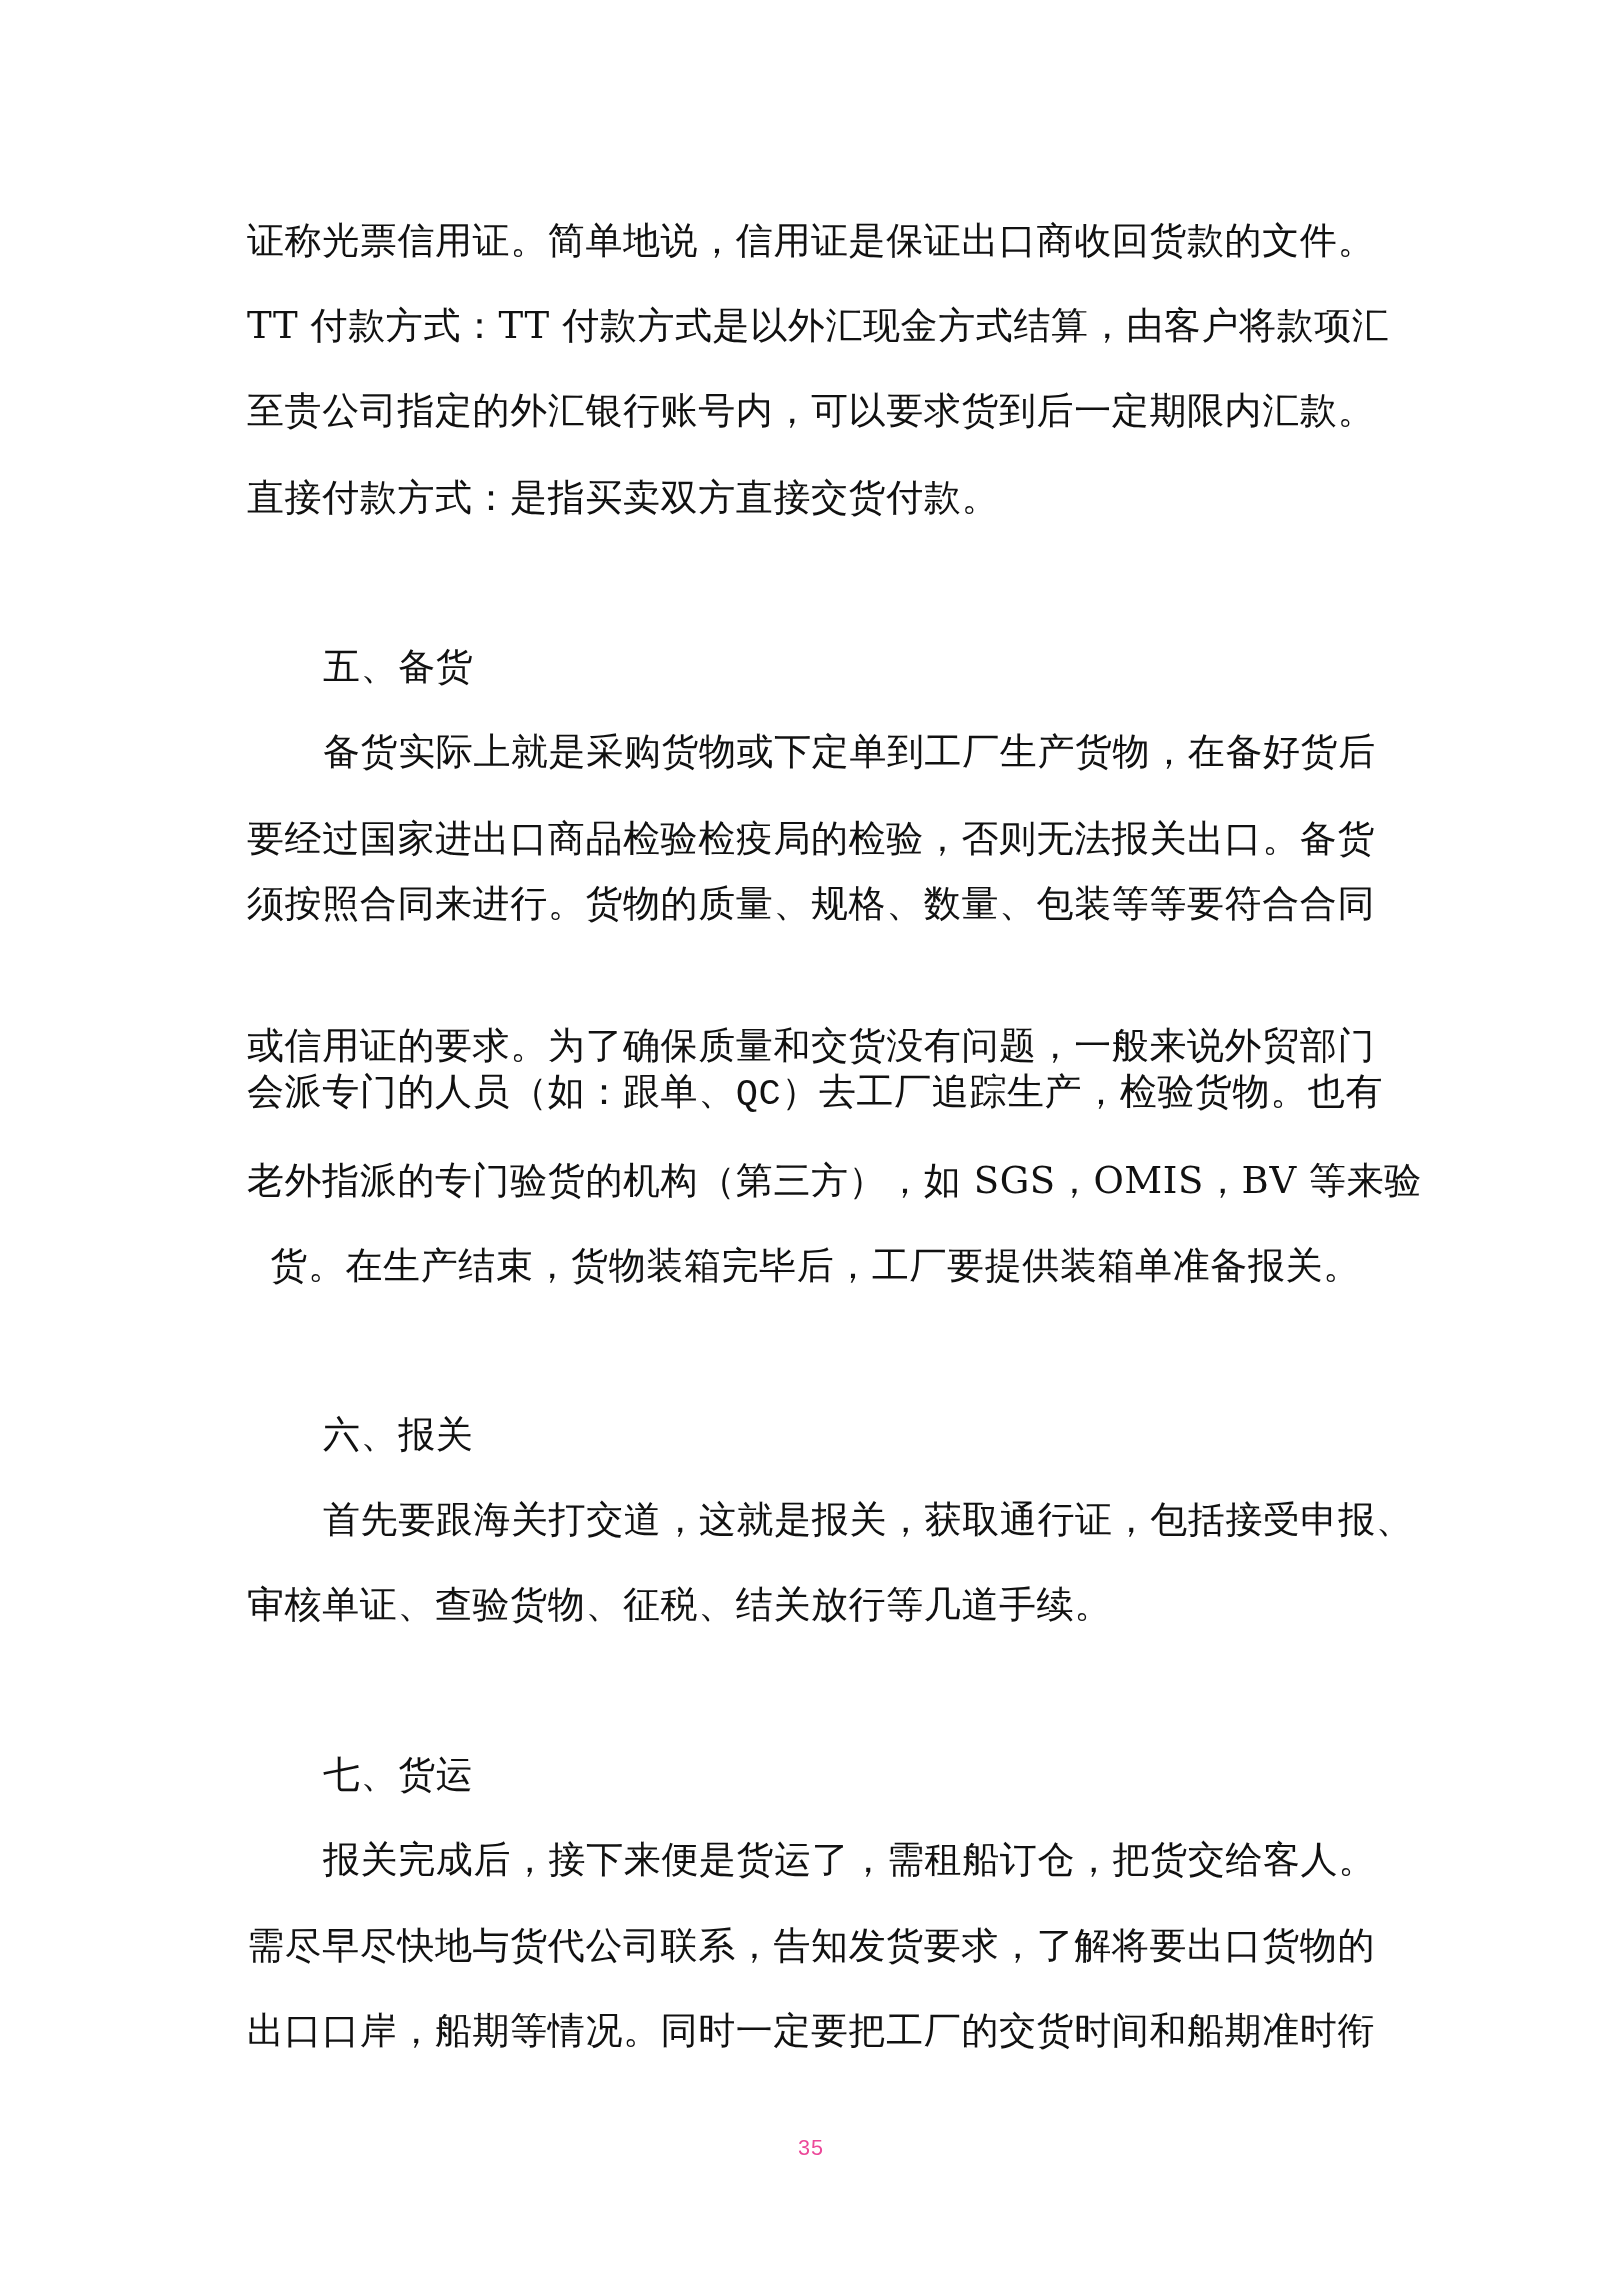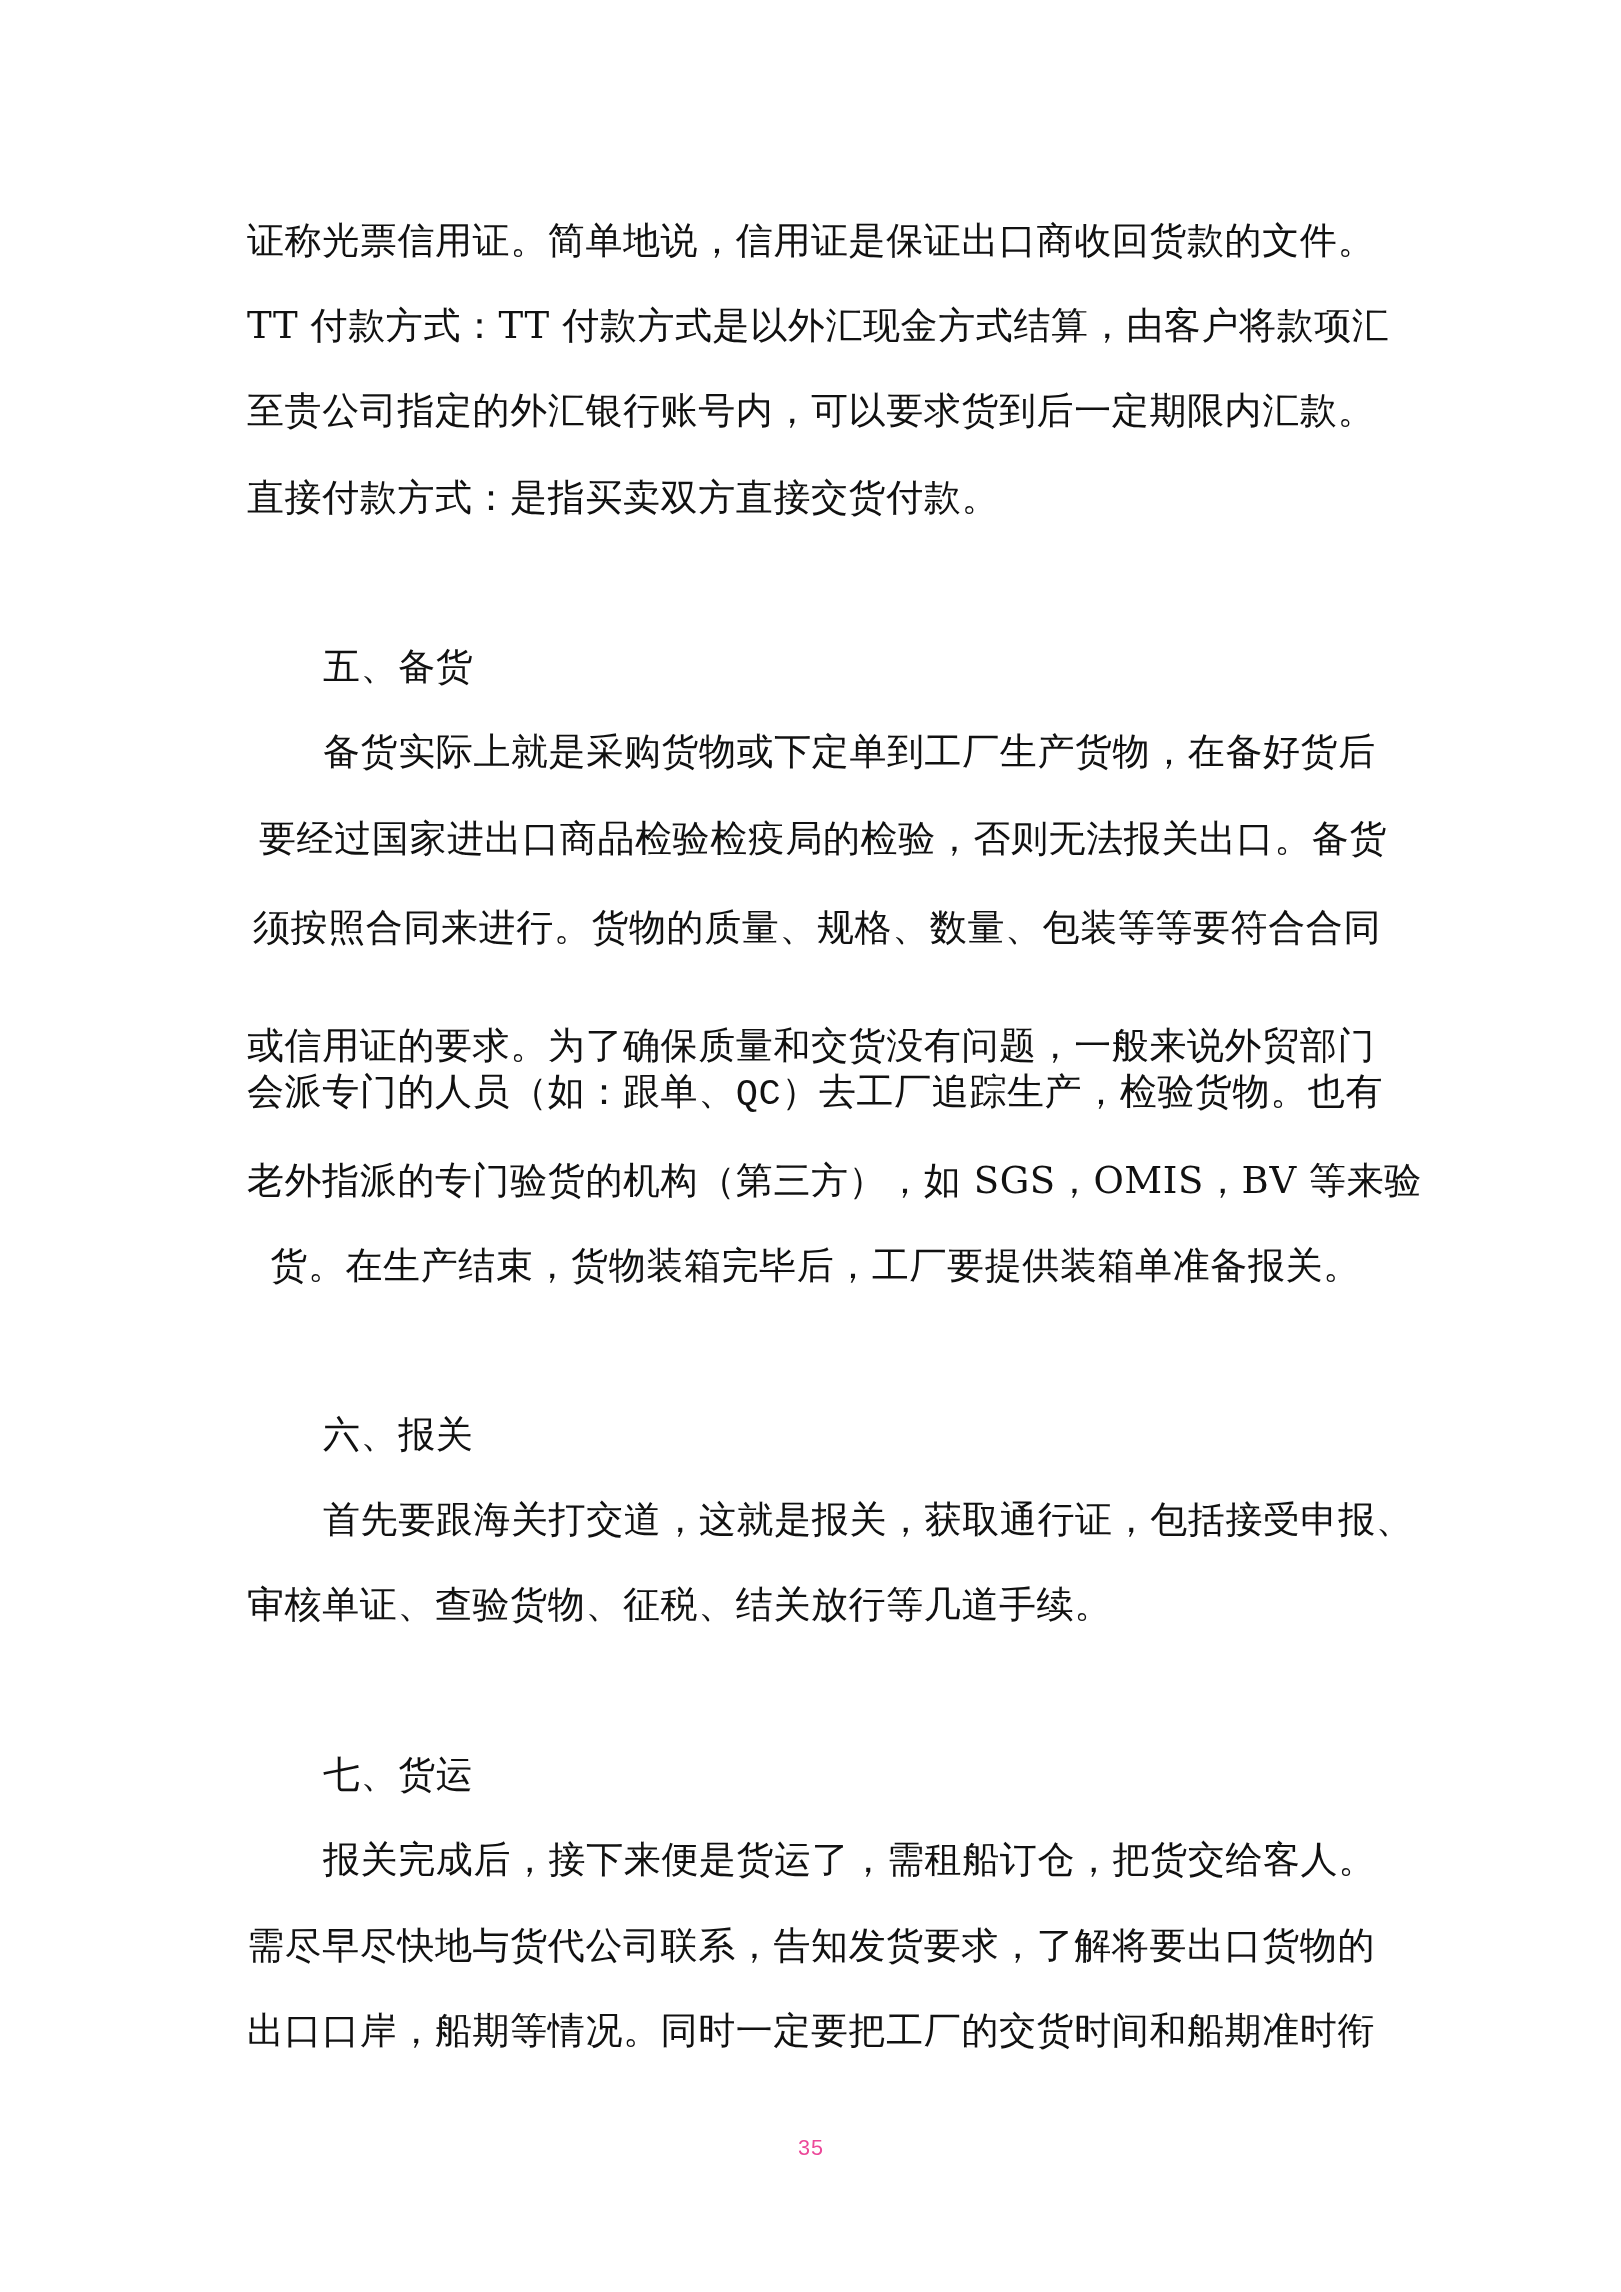--- a/index.html
+++ b/index.html
@@ -54,22 +54,22 @@
   <div>
     <div class="line" style="top:211px;">证称光票信用证。简单地说，信用证是保证出口商收回货款的文件。</div>
     <div class="line" style="top:296px;">TT 付款方式：TT 付款方式是以外汇现金方式结算，由客户将款项汇</div>
     <div class="line" style="top:381px;">至贵公司指定的外汇银行账号内，可以要求货到后一定期限内汇款。</div>
     <div class="line" style="top:468px;">直接付款方式：是指买卖双方直接交货付款。</div>
   </div>
 
   <div>
     <div class="line heading" style="top:637px;">五、备货</div>
     <div class="line indent" style="top:722px;">备货实际上就是采购货物或下定单到工厂生产货物，在备好货后</div>
-    <div class="line" style="top:809px;margin-left:12px;">要经过国家进出口商品检验检疫局的检验，否则无法报关出口。备货</div>
-    <div class="line" style="top:898px;margin-left:6px;">须按照合同来进行。货物的质量、规格、数量、包装等等要符合合同</div>
+    <div class="line" style="top:809px;">要经过国家进出口商品检验检疫局的检验，否则无法报关出口。备货</div>
+    <div class="line" style="top:874px;">须按照合同来进行。货物的质量、规格、数量、包装等等要符合合同</div>
     <div class="line" style="top:980px;margin-top:36px;">或信用证的要求。为了确保质量和交货没有问题，一般来说外贸部门</div>
     <div class="line" style="top:1065px;font-family:Liberation Mono, monospace;">会派专门的人员（如：跟单、QC）去工厂追踪生产，检验货物。也有</div>
     <div class="line" style="top:1151px;">老外指派的专门验货的机构（第三方），如 SGS，OMIS，BV 等来验</div>
     <div class="line" style="top:1236px;text-align:center;">货。在生产结束，货物装箱完毕后，工厂要提供装箱单准备报关。</div>
   </div>
 
   <div>
     <div class="line heading" style="top:1405px;">六、报关</div>
     <div class="line indent" style="top:1490px;">首先要跟海关打交道，这就是报关，获取通行证，包括接受申报、</div>
     <div class="line" style="top:1575px;">审核单证、查验货物、征税、结关放行等几道手续。</div>

